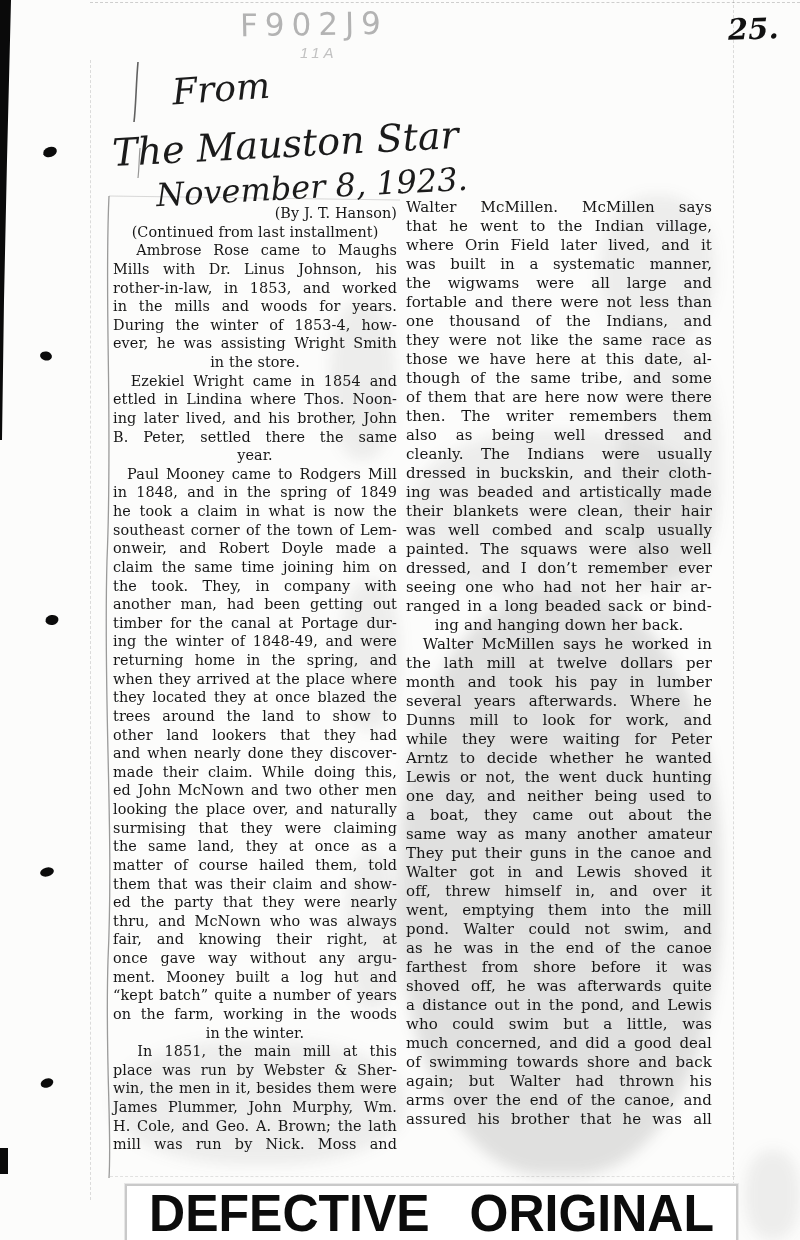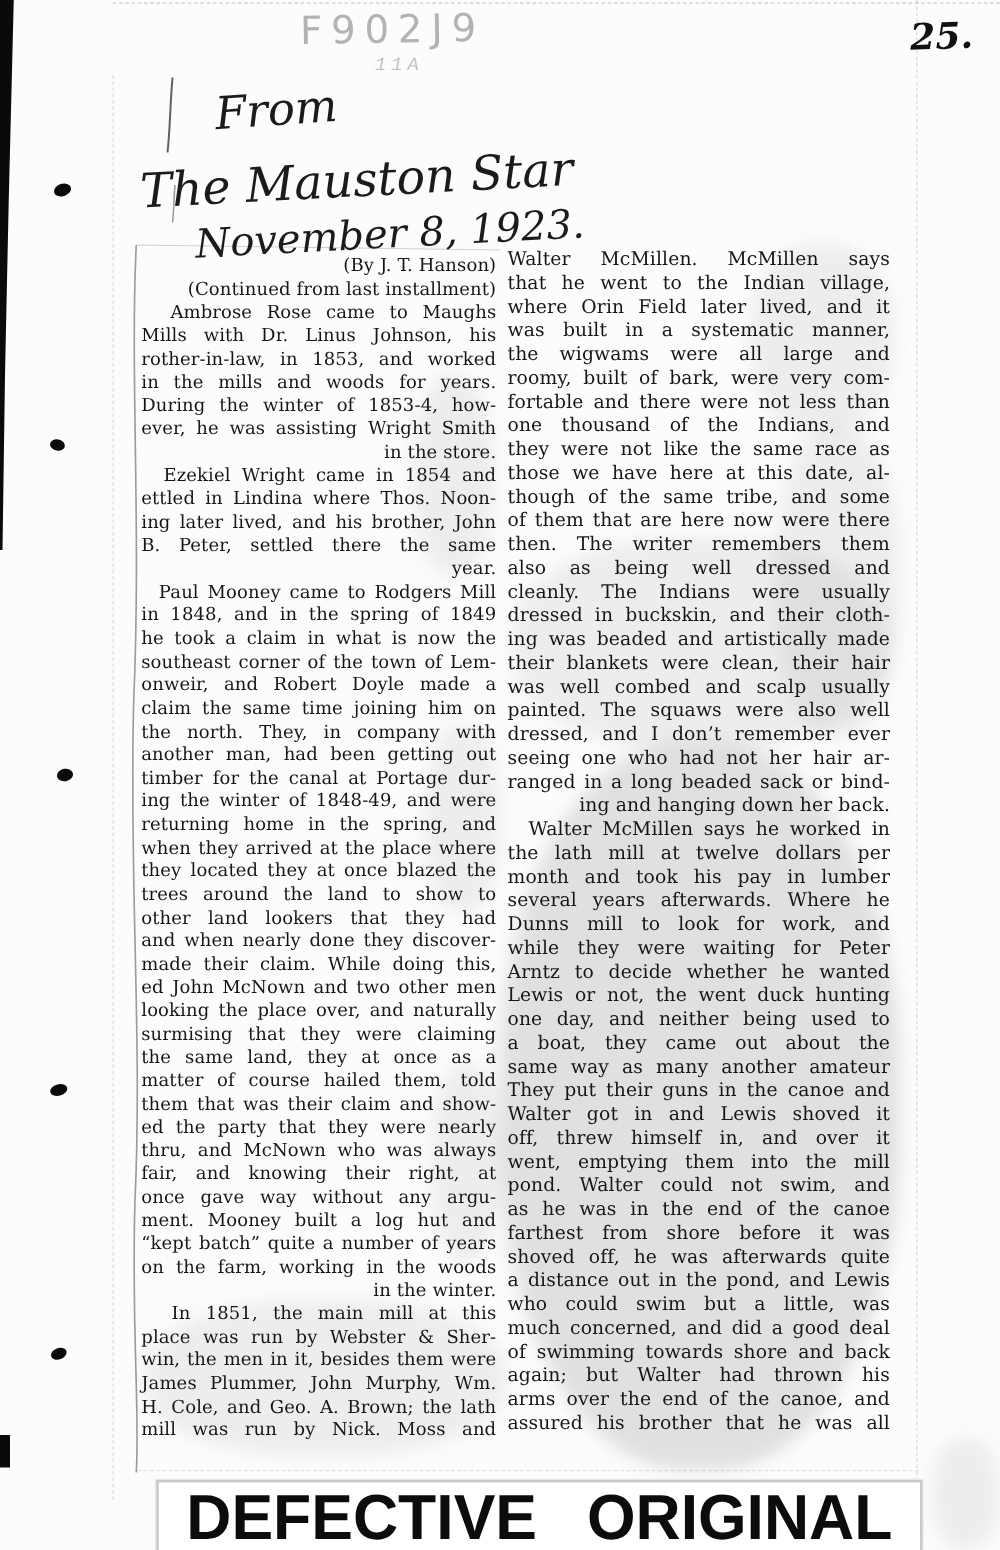--- a/index.html
+++ b/index.html
@@ -23,32 +23,32 @@
   .hand-from{left:172px;top:68px;font-size:36px;transform:rotate(-4deg);}
   .hand-paper{left:112px;top:122px;font-size:38px;transform:rotate(-3deg);}
   .hand-date{left:156px;top:168px;font-size:32px;transform:rotate(-3deg);}
   .hand-pagenum{left:728px;top:12px;font-size:29px;font-weight:bold;transform:rotate(-2deg);color:#111;}
   .pencil-cat{
     position:absolute;left:240px;top:6px;font-size:31px;color:#b3b3b3;
     font-family:"DejaVu Sans", sans-serif;letter-spacing:7px;transform:rotate(-1deg);
   }
   .pencil-cat2{
     position:absolute;left:300px;top:44px;font-size:15px;color:#c2c2c2;
-    font-family:Liberation Mono, monospace;letter-spacing:4px;font-style:italic;
+    font-family:Liberation Sans, sans-serif;letter-spacing:4px;font-style:italic;
   }
   
   .col{
     position:absolute;color:#161616;
     font-family:"DejaVu Serif", serif;
   }
   #col-left{left:113px;top:204px;width:284px;font-size:14.4px;line-height:18.62px;}
   #col-right{left:406px;top:198px;width:306px;font-size:15px;line-height:19.0px;}
   .line{width:100%;letter-spacing:0.1px;}
   .line.j{text-align:justify;text-align-last:justify;}
-  .line.l{text-align:right;}
+  .line.l{text-align:center;}
   .line.c{text-align:right;}
   
   #stamp{
     position:absolute;left:125px;top:1184px;width:613px;height:70px;
     background:#ffffff;border:2px solid #c9c9c9;box-sizing:border-box;
     display:flex;align-items:flex-start;justify-content:center;
     box-shadow:0 0 0 1px #e6e6e6;
   }
   #stamp span{
     font-family:"Liberation Sans", sans-serif;font-weight:bold;
@@ -111,21 +111,21 @@
     <div class="line j">ettled in Lindina where Thos. Noon-</div>
     <div class="line j">ing later lived, and his brother, John</div>
     <div class="line j">B. Peter, settled there the same</div>
     <div class="line l">year.</div>
     <div class="line j">&nbsp;&nbsp;Paul Mooney came to Rodgers Mill</div>
     <div class="line j">in 1848, and in the spring of 1849</div>
     <div class="line j">he took a claim in what is now the</div>
     <div class="line j">southeast corner of the town of Lem-</div>
     <div class="line j">onweir, and Robert Doyle made a</div>
     <div class="line j">claim the same time joining him on</div>
-    <div class="line j">the north.  They, in company with</div>
+    <div class="line j">the took.  They, in company with</div>
     <div class="line j">another man, had been getting out</div>
     <div class="line j">timber for the canal at Portage dur-</div>
     <div class="line j">ing the winter of 1848-49, and were</div>
     <div class="line j">returning home in the spring, and</div>
     <div class="line j">when they arrived at the place where</div>
     <div class="line j">they located they at once blazed the</div>
     <div class="line j">trees around the land to show to</div>
     <div class="line j">other land lookers that they had</div>
     <div class="line j">and when nearly done they discover-</div>
     <div class="line j">made their claim.  While doing this,</div>
@@ -149,21 +149,20 @@
     <div class="line j">James Plummer, John Murphy, Wm.</div>
     <div class="line j">H. Cole, and Geo. A. Brown; the lath</div>
     <div class="line j">mill was run by Nick. Moss and</div>
   </div>
 <div class="col" id="col-right">
     <div class="line j">Walter McMillen.  McMillen says</div>
     <div class="line j">that he went to the Indian village,</div>
     <div class="line j">where Orin Field later lived, and it</div>
     <div class="line j">was built in a systematic manner,</div>
     <div class="line j">the wigwams were all large and</div>
-    <div class="line j">roomy, built of bark, were very com-</div>
     <div class="line j">fortable and there were not less than</div>
     <div class="line j">one thousand of the Indians, and</div>
     <div class="line j">they were not like the same race as</div>
     <div class="line j">those we have here at this date, al-</div>
     <div class="line j">though of the same tribe, and some</div>
     <div class="line j">of them that are here now were there</div>
     <div class="line j">then.  The writer remembers them</div>
     <div class="line j">also as being well dressed and</div>
     <div class="line j">cleanly.  The Indians were usually</div>
     <div class="line j">dressed in buckskin, and their cloth-</div>

